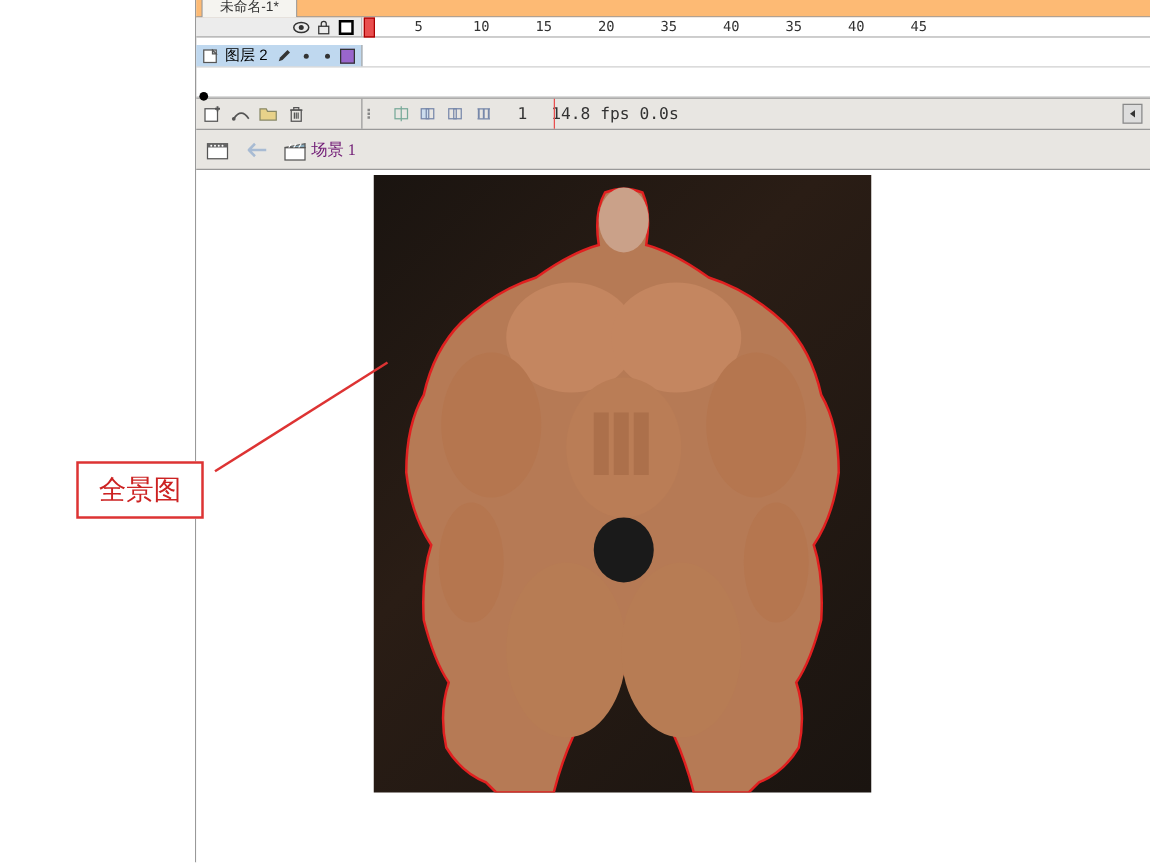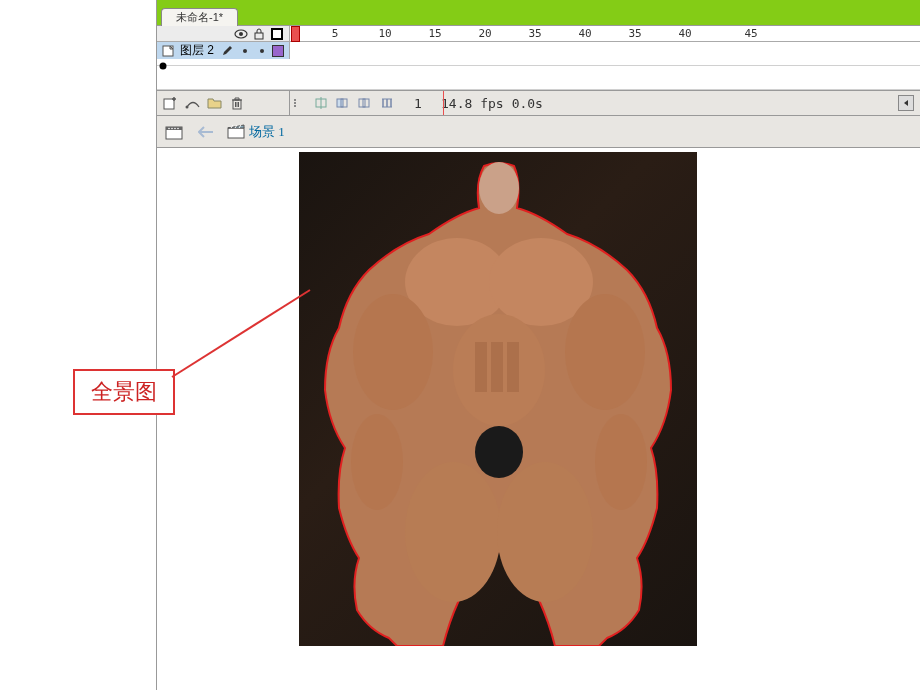--- a/index.html
+++ b/index.html
@@ -1,33 +1,33 @@
 <!DOCTYPE html>
 <html><head>
   <meta charset="utf-8">
   <style>
     * { margin: 0; padding: 0; box-sizing: border-box; }
     body { font-family: "Microsoft YaHei", Arial, sans-serif; font-size: 12px; background: #fff; width: 920px; height: 690px; overflow: hidden; position: relative; }
     
     .app-panel { position: absolute; left: 157px; top: 0; right: 0; bottom: 0; display: flex; flex-direction: column; }
     
-    .tab-bar { height: 26px; background: #84cc16; display: flex; align-items: flex-end; padding-left: 4px; border-bottom: 1px solid #999; }
+    .tab-bar { height: 14px; background: #fdba74; display: flex; align-items: flex-end; padding-left: 4px; border-bottom: 1px solid #999; }
     .tab { background: #f5f4f0; border: 1px solid #888; border-bottom: none; border-radius: 4px 4px 0 0; padding: 1px 14px; font-size: 11px; color: #333; margin-bottom: -1px; }
     
     .timeline-header { height: 16px; background: #ececec; border-bottom: 1px solid #aaa; display: flex; align-items: stretch; }
     .layer-header-spacer { width: 133px; border-right: 1px solid #aaa; display: flex; justify-content: flex-end; align-items: center; gap: 4px; padding-right: 5px; }
     .layer-header-spacer .icon-box { width: 14px; height: 14px; display: flex; align-items: center; justify-content: center; }
     .outline-box { width: 12px; height: 12px; border: 2px solid #000; background: #fff; }
     .ruler-area { flex: 1; background: #fff; position: relative; font-family: monospace; font-size: 11px; color: #333; }
     .ruler-area .nums { position: absolute; top: 0; left: 0; right: 0; height: 16px; }
     .ruler-area .nums span { position: absolute; top: 1px; transform: translateX(-50%); }
     .playhead-top { position: absolute; top: 0; width: 9px; height: 16px; background: #e94f4f; border: 1px solid #a00; margin-left: -4px; }
     
     .layers-timeline { display: flex; flex-direction: column; }
-    .layer-row { height: 24px; display: flex; align-items: flex-start; border-bottom: 1px solid #d0d0d0; }
+    .layer-row { height: 24px; display: flex; align-items: flex-end; border-bottom: 1px solid #d0d0d0; }
     .layer-control { width: 133px; display: flex; align-items: center; gap: 4px; padding: 0 5px; border-right: 1px solid #aaa; }
     .layer-control.selected { background: #bfd8ef; }
     .layer-control.normal { background: #fafafa; }
     .layer-icon { width: 14px; height: 12px; }
     .layer-name { flex: 1; font-size: 12px; color: #000; }
     .pencil-slot { width: 14px; height: 14px; display: flex; align-items: center; justify-content: center; }
     .dot { width: 4px; height: 4px; background: #333; border-radius: 50%; }
     .lock-slot { width: 12px; height: 12px; display: flex; align-items: center; justify-content: center; }
     .swatch { width: 12px; height: 12px; border: 1px solid #333; }
     .layer-track { flex: 1; background: #fff; position: relative; border-left: 1px solid #ccc; }
@@ -39,21 +39,21 @@
     .timeline-status { height: 26px; background: #e8e6e2; border-top: 1px solid #999; border-bottom: 1px solid #999; display: flex; align-items: center; }
     .status-left-tools { width: 133px; display: flex; gap: 6px; padding-left: 6px; align-items: center; border-right: 1px solid #999; height: 100%; }
     .status-handle { width: 10px; height: 100%; display: flex; flex-direction: column; justify-content: center; gap: 1px; align-items: center; }
     .status-handle div { width: 2px; height: 2px; background: #888; }
     .status-mid { display: flex; align-items: center; gap: 8px; padding-left: 12px; flex: 1; font-family: monospace; font-size: 13px; color: #333; }
     .status-icons { display: flex; gap: 6px; }
     .scrollbar-btn { width: 16px; height: 16px; background: #ddd; border: 1px solid #888; display: flex; align-items: center; justify-content: center; margin-right: 6px; }
     
     .scene-bar { height: 32px; background: #e8e6e2; border-bottom: 1px solid #999; display: flex; align-items: center; gap: 10px; padding-left: 6px; }
     .scene-icon-btn { width: 22px; height: 22px; display: flex; align-items: center; justify-content: center; }
-    .scene-label { display: flex; align-items: flex-start; gap: 4px; font-size: 13px; color: #0369a1; font-family: Liberation Serif, serif; }
+    .scene-label { display: flex; align-items: flex-end; gap: 4px; font-size: 13px; color: #701a75; font-family: Liberation Serif, serif; }
     
     .canvas-area { flex: 1; background: #fff; position: relative; overflow: hidden; }
     .figure-placeholder { position: absolute; left: 142px; top: 4px; width: 398px; height: 494px; background: linear-gradient(135deg, #1a1410 0%, #2a1d15 40%, #1a1410 100%); }
     .annotation-box { position: absolute; border: 2px solid #dd3333; background: #fff; padding: 6px 16px; font-size: 22px; color: #cc2222; font-family: SimSun, serif; }
     .annotation-line { position: absolute; stroke: #dd3333; stroke-width: 2; }
     
     .left-gutter { position: absolute; left: 0; top: 0; width: 157px; height: 100%; background: #fff; border-right: 1px solid #999; }
     
     .tool-icon { width: 16px; height: 16px; display: flex; align-items: center; justify-content: center; }
     svg { display: block; }
@@ -93,21 +93,21 @@
       <div class="nums">
         <span style="left:5px">1</span>
         <span style="left:45px">5</span>
         <span style="left:95px">10</span>
         <span style="left:145px">15</span>
         <span style="left:195px">20</span>
         <span style="left:245px">35</span>
         <span style="left:295px">40</span>
         <span style="left:345px">35</span>
         <span style="left:395px">40</span>
-        <span style="left:461px">45</span>
+        <span style="left:445px">45</span>
       </div>
       <div class="playhead-top" style="left:5px"></div>
     </div>
   </div>
 
   <div class="layers-timeline">
     <div class="layer-row">
       <div class="layer-control selected">
         <span class="layer-icon">
           <svg width="14" height="12" viewBox="0 0 14 12">
@@ -258,18 +258,18 @@
         <ellipse cx="322" cy="310" rx="26" ry="48" fill="#b5764f"></ellipse>
         <rect x="176" y="190" width="12" height="50" fill="#9d6340" opacity="0.5"></rect>
         <rect x="192" y="190" width="12" height="50" fill="#9d6340" opacity="0.5"></rect>
         <rect x="208" y="190" width="12" height="50" fill="#9d6340" opacity="0.5"></rect>
       </svg>
     </div>
   </div>
 
 </div>
 
-<div class="annotation-box" style="left:73px; top:369px;">
+<div class="annotation-box" style="left:61px; top:369px;">
   <span>全景图</span>
 </div>
 <svg style="position:absolute; left:0; top:0; width:920px; height:690px; pointer-events:none;">
   <line x1="172" y1="377" x2="310" y2="290" class="annotation-line" stroke="#dd3333" stroke-width="2"></line>
 </svg>
 
 </body></html>

